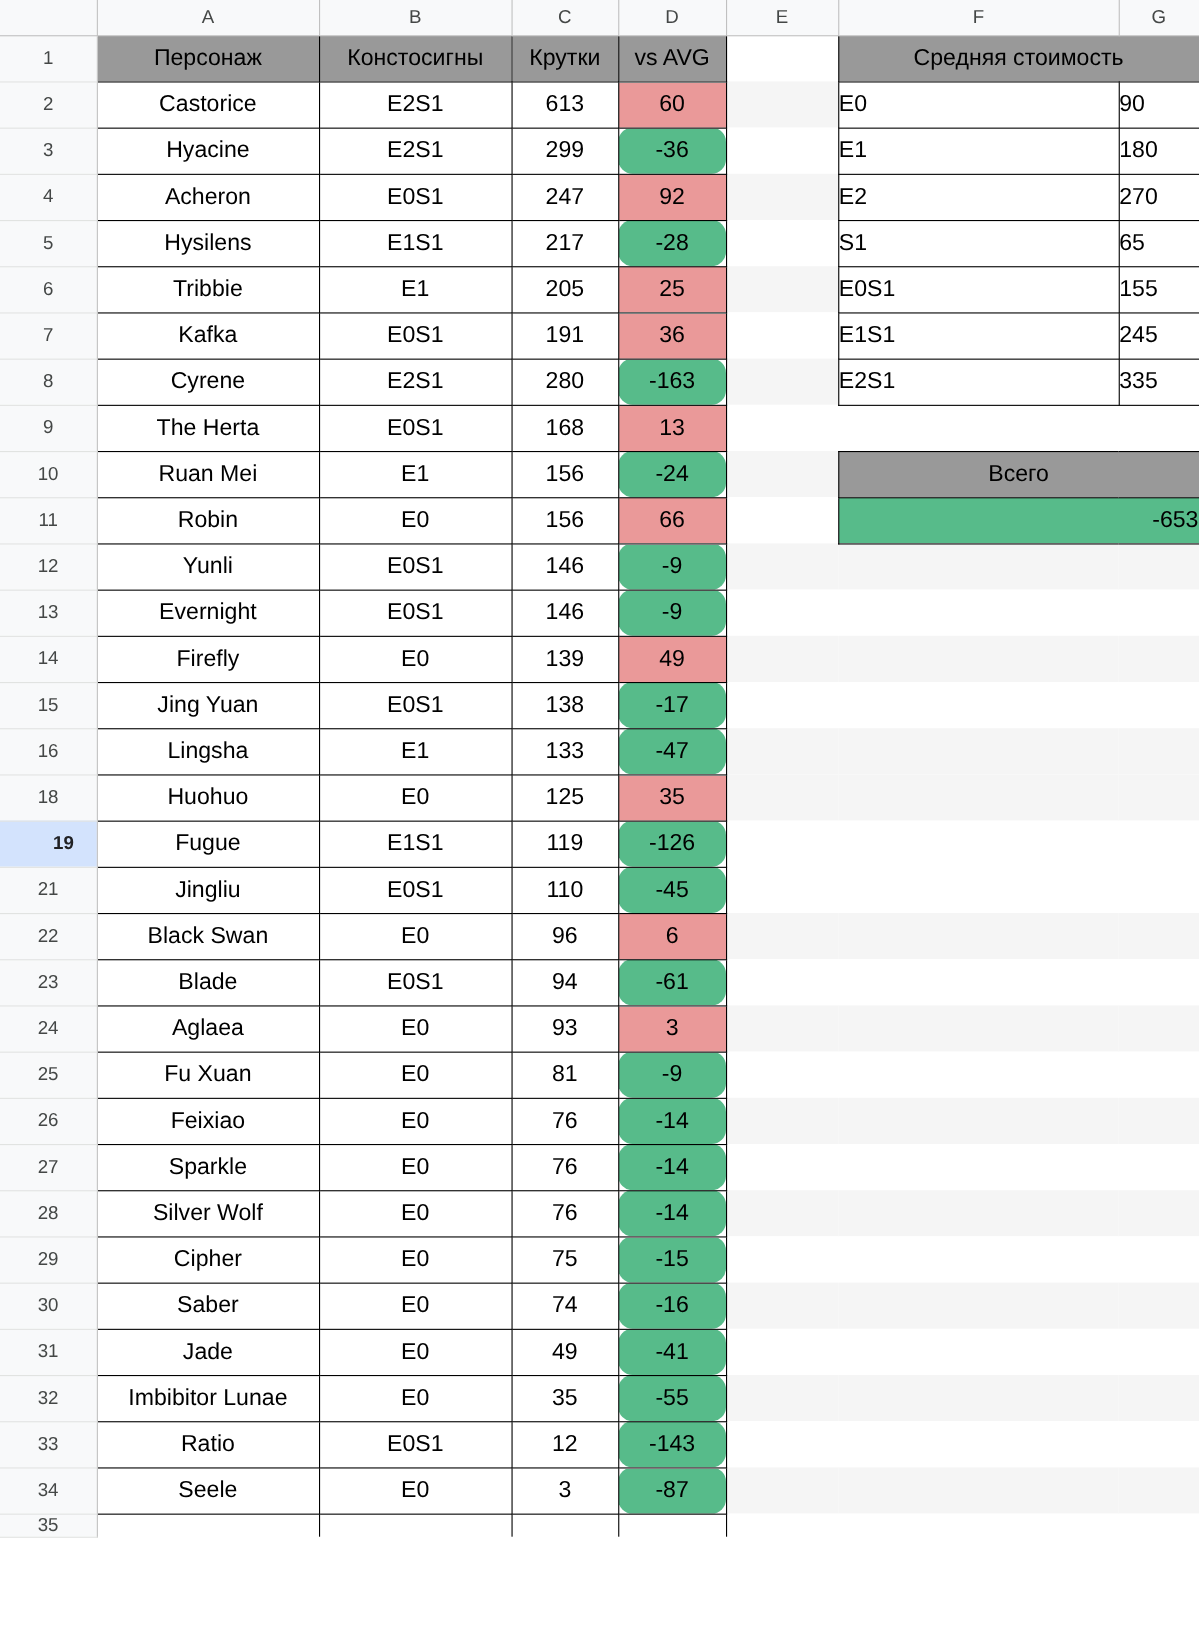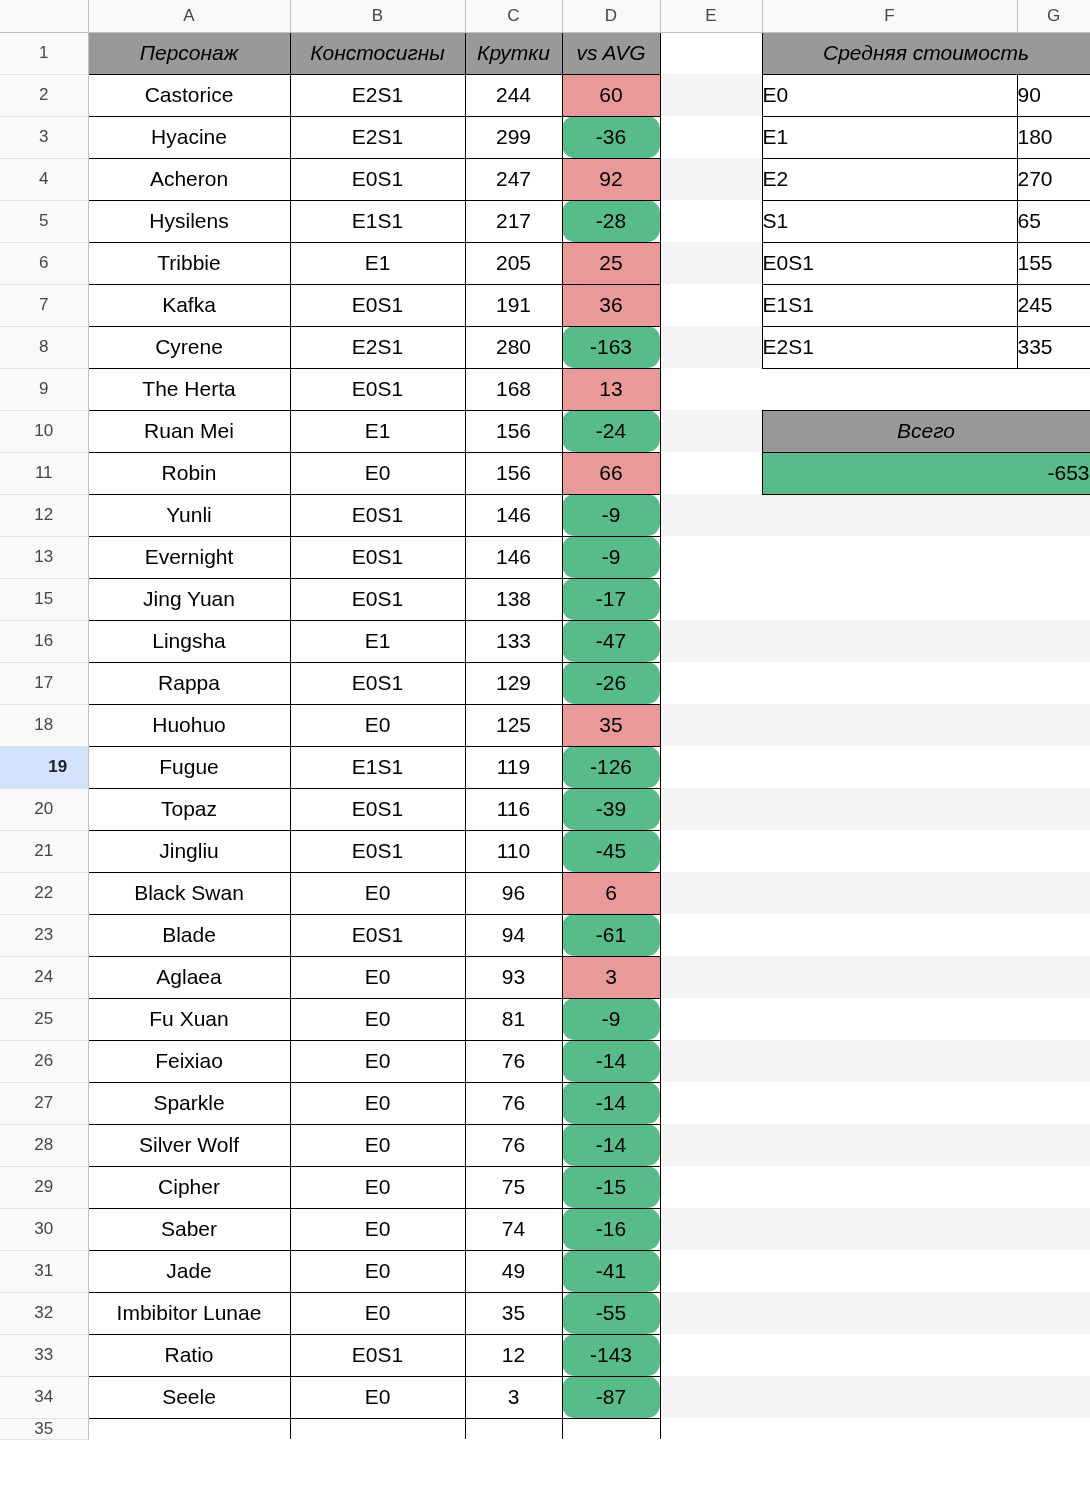--- a/index.html
+++ b/index.html
@@ -88,21 +88,20 @@
     background: #f5f5f5;
   }
   td.center { text-align: center; }
   td.right  { text-align: left; }
   td.left   { text-align: left; }
 
   td.hdrgray {
     background: #999999;
     font-weight: normal;
     text-align: center;
-    font-style: italic;
   }
   td.red   { background: #ea9999; text-align: center; font-weight: bold; }
   td.green { background: #57bb8a; text-align: center; font-weight: bold; border-radius: 13px; }
   td.greenbig { background: #57bb8a; text-align: right; font-weight: normal; }
 
   
   tr.lastrow td.rowhdr { height: 20px; }
   tr.lastrow td.cell { height: 20px; border-bottom: none; }
   tr.lastrow td.blank { height: 20px; }
 </style>
@@ -138,21 +137,21 @@
           <td class="cell hdrgray center">Констосигны</td>
           <td class="cell hdrgray center">Крутки</td>
           <td class="cell hdrgray center">vs AVG</td>
           <td class="blank"></td>
           <td class="cell hdrgray center" colspan="2">Средняя стоимость</td>
         </tr>
         <tr>
           <td class="rowhdr">2</td>
           <td class="cell center">Castorice</td>
           <td class="cell center">E2S1</td>
-          <td class="cell center">244</td>
+          <td class="cell center">613</td>
           <td class="cell red">60</td>
           <td class="blank shade"></td>
           <td class="cell left">E0</td>
           <td class="cell right">90</td>
         </tr>
         <tr>
           <td class="rowhdr">3</td>
           <td class="cell center">Hyacine</td>
           <td class="cell center">E2S1</td>
           <td class="cell center">299</td>
@@ -253,78 +252,68 @@
           <td class="rowhdr">13</td>
           <td class="cell center">Evernight</td>
           <td class="cell center">E0S1</td>
           <td class="cell center">146</td>
           <td class="cell green">-9</td>
           <td class="blank"></td>
           <td class="blank"></td>
           <td class="blank"></td>
         </tr>
         <tr>
+          <td class="rowhdr">14</td>
+          <td class="cell center">Firefly</td>
+          <td class="cell center">E0</td>
+          <td class="cell center">139</td>
+          <td class="cell red">49</td>
+          <td class="blank shade"></td>
+          <td class="blank shade"></td>
+          <td class="blank shade"></td>
+        </tr>
+        <tr>
           <td class="rowhdr">15</td>
           <td class="cell center">Jing Yuan</td>
           <td class="cell center">E0S1</td>
           <td class="cell center">138</td>
           <td class="cell green">-17</td>
           <td class="blank"></td>
           <td class="blank"></td>
           <td class="blank"></td>
         </tr>
         <tr>
           <td class="rowhdr">16</td>
           <td class="cell center">Lingsha</td>
           <td class="cell center">E1</td>
           <td class="cell center">133</td>
           <td class="cell green">-47</td>
           <td class="blank shade"></td>
           <td class="blank shade"></td>
           <td class="blank shade"></td>
         </tr>
         <tr>
-          <td class="rowhdr">17</td>
-          <td class="cell center">Rappa</td>
-          <td class="cell center">E0S1</td>
-          <td class="cell center">129</td>
-          <td class="cell green">-26</td>
-          <td class="blank"></td>
-          <td class="blank"></td>
-          <td class="blank"></td>
-        </tr>
-        <tr>
           <td class="rowhdr">18</td>
           <td class="cell center">Huohuo</td>
           <td class="cell center">E0</td>
           <td class="cell center">125</td>
           <td class="cell red">35</td>
           <td class="blank shade"></td>
           <td class="blank shade"></td>
           <td class="blank shade"></td>
         </tr>
         <tr>
           <td class="rowhdr sel">19</td>
           <td class="cell center">Fugue</td>
           <td class="cell center">E1S1</td>
           <td class="cell center">119</td>
           <td class="cell green">-126</td>
           <td class="blank"></td>
           <td class="blank"></td>
           <td class="blank"></td>
-        </tr>
-        <tr>
-          <td class="rowhdr">20</td>
-          <td class="cell center">Topaz</td>
-          <td class="cell center">E0S1</td>
-          <td class="cell center">116</td>
-          <td class="cell green">-39</td>
-          <td class="blank shade"></td>
-          <td class="blank shade"></td>
-          <td class="blank shade"></td>
         </tr>
         <tr>
           <td class="rowhdr">21</td>
           <td class="cell center">Jingliu</td>
           <td class="cell center">E0S1</td>
           <td class="cell center">110</td>
           <td class="cell green">-45</td>
           <td class="blank"></td>
           <td class="blank"></td>
           <td class="blank"></td>

